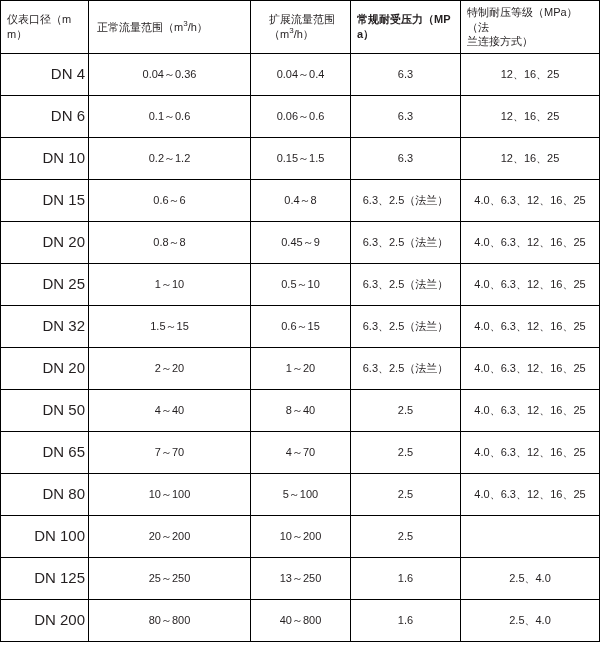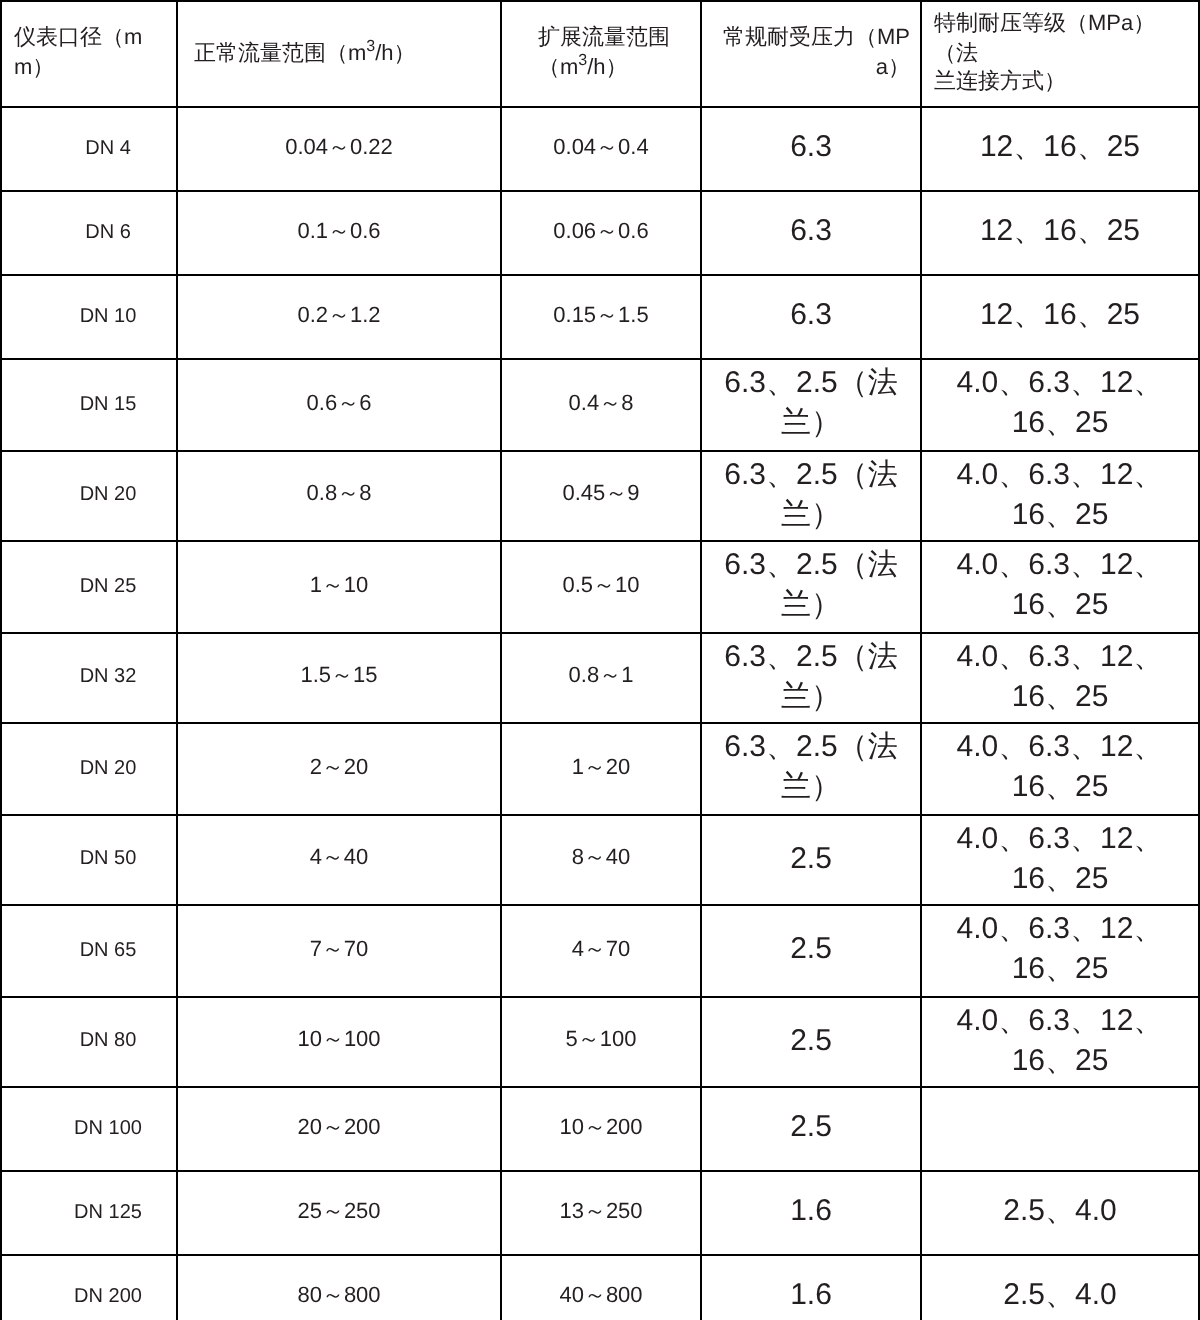--- a/index.html
+++ b/index.html
@@ -42,32 +42,32 @@
     color: #231f20;
   }
   table.spec thead th {
     height: 46px;
     font-size: 11px;
     padding: 3px 5px;
   }
   table.spec thead th.h0 { text-align: left; padding-left: 6px; }
   table.spec thead th.h1 { text-align: left; padding-left: 8px; }
   table.spec thead th.h2 { text-align: left; padding-left: 18px; }
-  table.spec thead th.h3 { text-align: right; padding-left: 6px; }
+  table.spec thead th.h3 { text-align: left; padding-left: 6px; font-weight: bold; }
   table.spec thead th.h4 { text-align: left; padding-left: 6px; margin-left: 40px; }
   table.spec tbody td {
     height: 37px;
   }
   table.spec tbody td.dn {
-    text-align: center;
+    text-align: right;
     padding-left: 22px;
-    font-size: 10px;
+    font-size: 15px;
   }
   table.spec tbody td.pr {
-    font-size: 15px;
+    font-size: 11px;
   }
   sup { font-size: 8px; vertical-align: super; line-height: 0; }
 </style>
 </head>
 <body>
 
 <div class="sheet">
   <table class="spec">
     <colgroup>
       <col class="c0">
@@ -94,21 +94,21 @@
         </th>
         <th class="h4">
           <span>特制耐压等级（MPa）（法</span><br>
           <span>兰连接方式）</span>
         </th>
       </tr>
     </thead>
     <tbody>
       <tr>
         <td class="dn">DN 4</td>
-        <td>0.04～0.22</td>
+        <td>0.04～0.36</td>
         <td>0.04～0.4</td>
         <td class="pr">6.3</td>
         <td class="pr">12、16、25</td>
       </tr>
       <tr>
         <td class="dn">DN 6</td>
         <td>0.1～0.6</td>
         <td>0.06～0.6</td>
         <td class="pr">6.3</td>
         <td class="pr">12、16、25</td>
@@ -137,21 +137,21 @@
       <tr>
         <td class="dn">DN 25</td>
         <td>1～10</td>
         <td>0.5～10</td>
         <td class="pr">6.3、2.5（法兰）</td>
         <td class="pr">4.0、6.3、12、16、25</td>
       </tr>
       <tr>
         <td class="dn">DN 32</td>
         <td>1.5～15</td>
-        <td>0.8～1</td>
+        <td>0.6～15</td>
         <td class="pr">6.3、2.5（法兰）</td>
         <td class="pr">4.0、6.3、12、16、25</td>
       </tr>
       <tr>
         <td class="dn">DN 20</td>
         <td>2～20</td>
         <td>1～20</td>
         <td class="pr">6.3、2.5（法兰）</td>
         <td class="pr">4.0、6.3、12、16、25</td>
       </tr>

